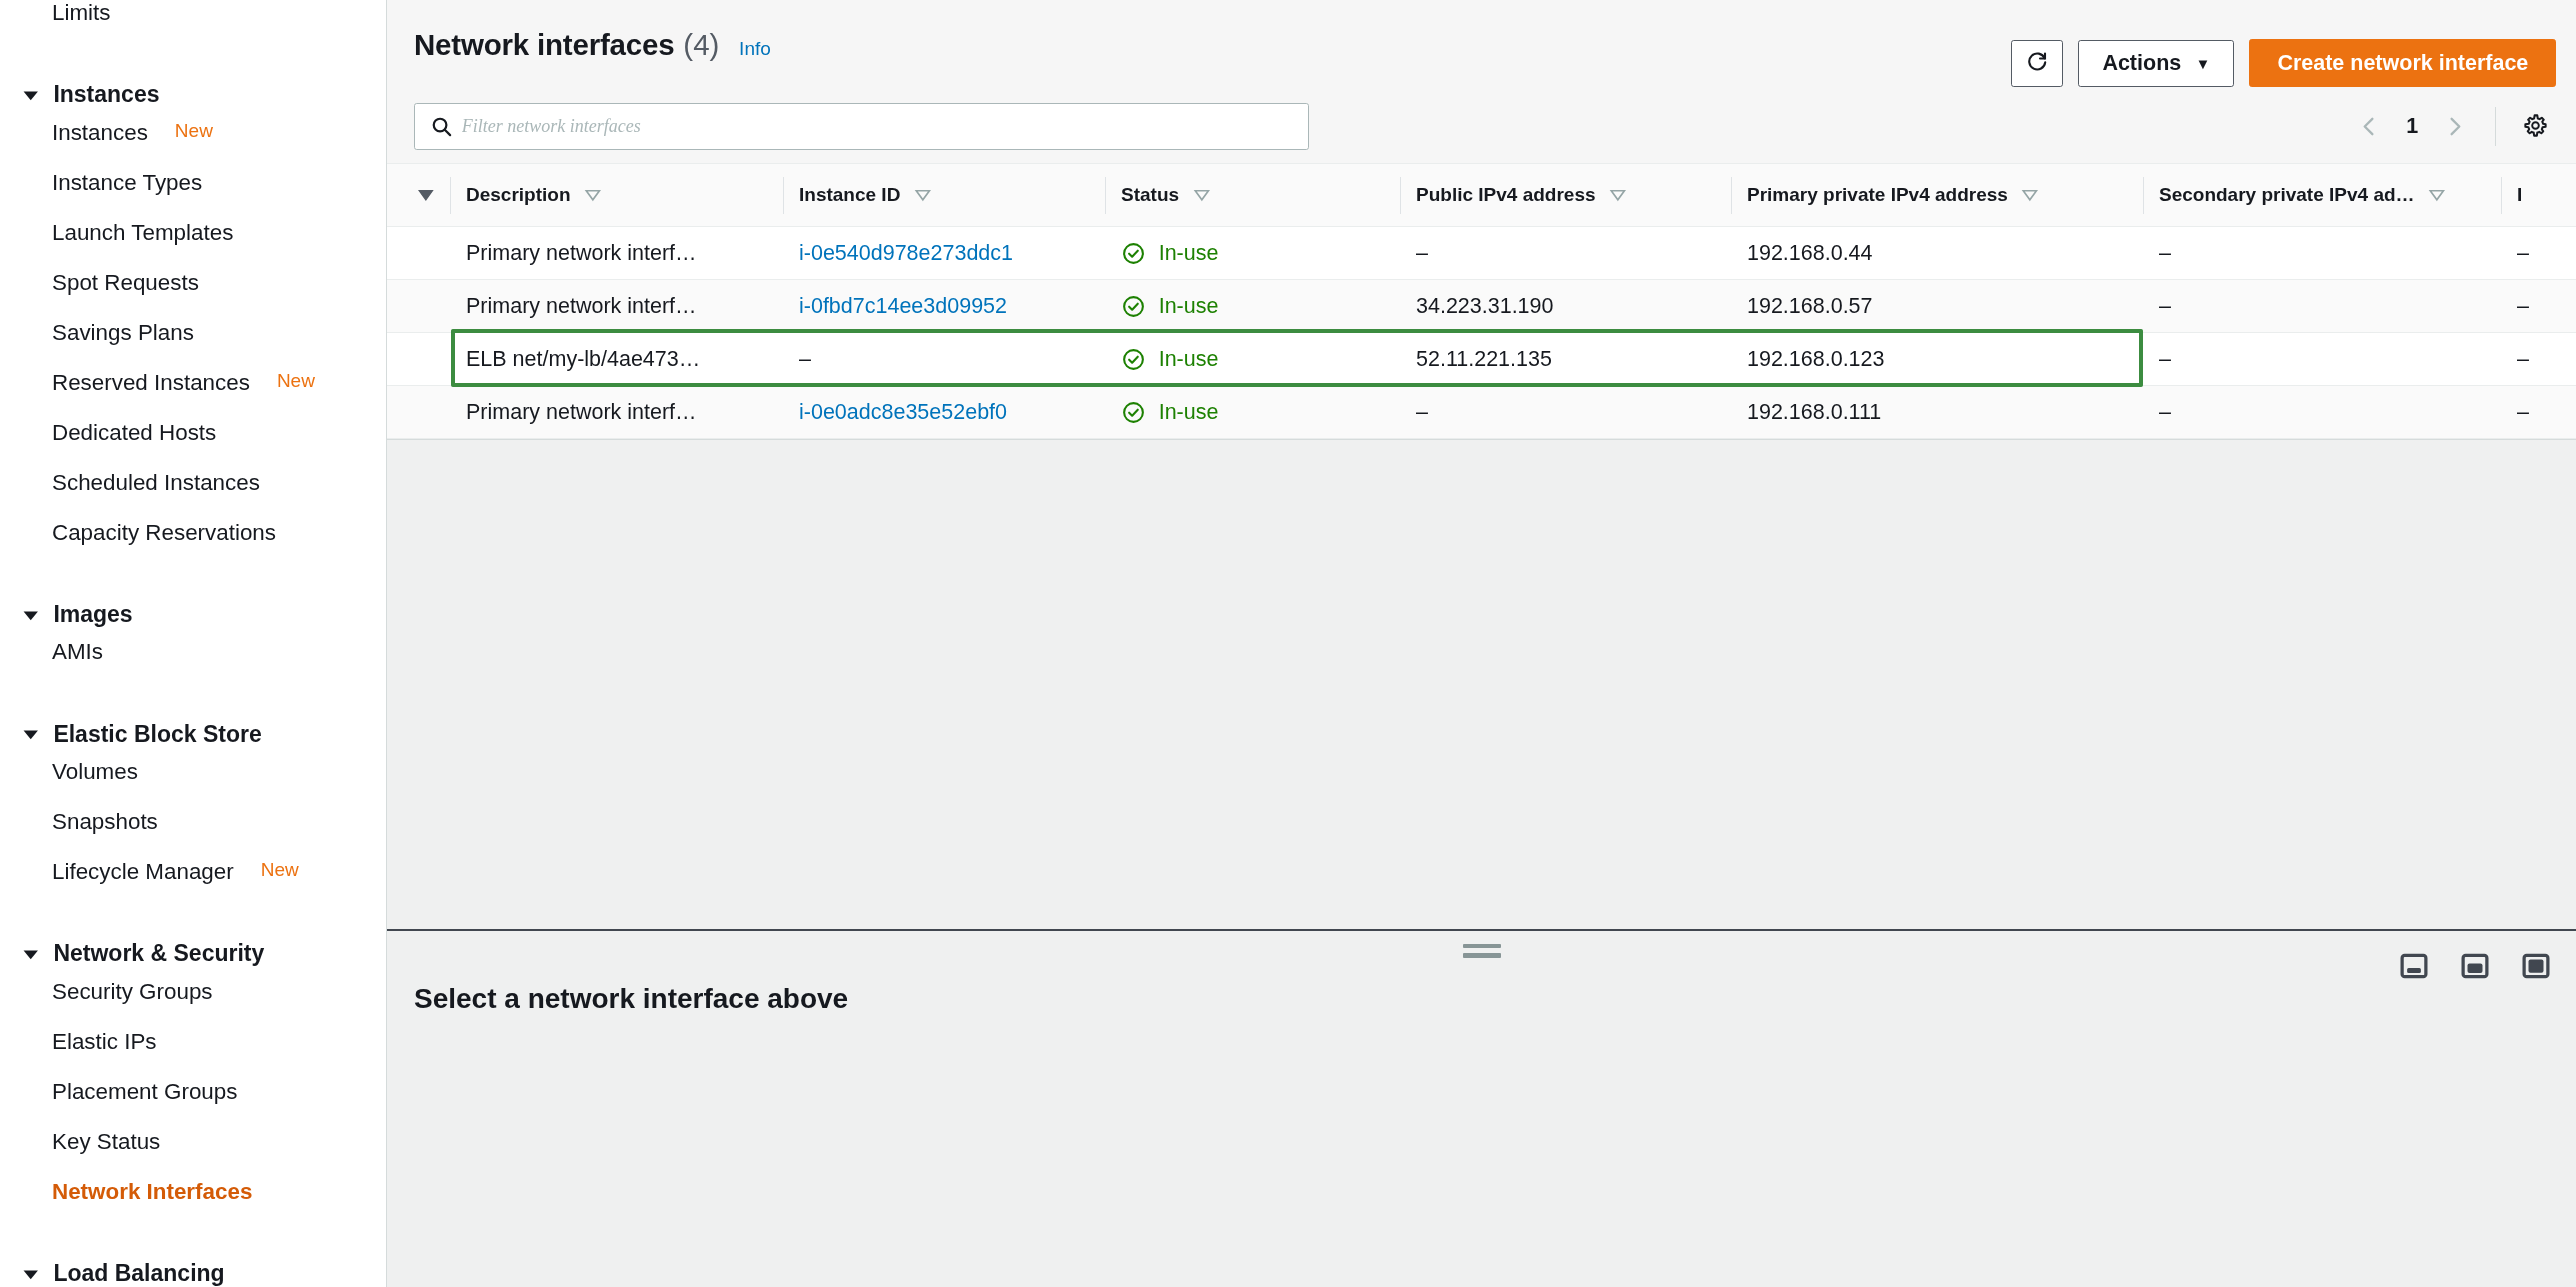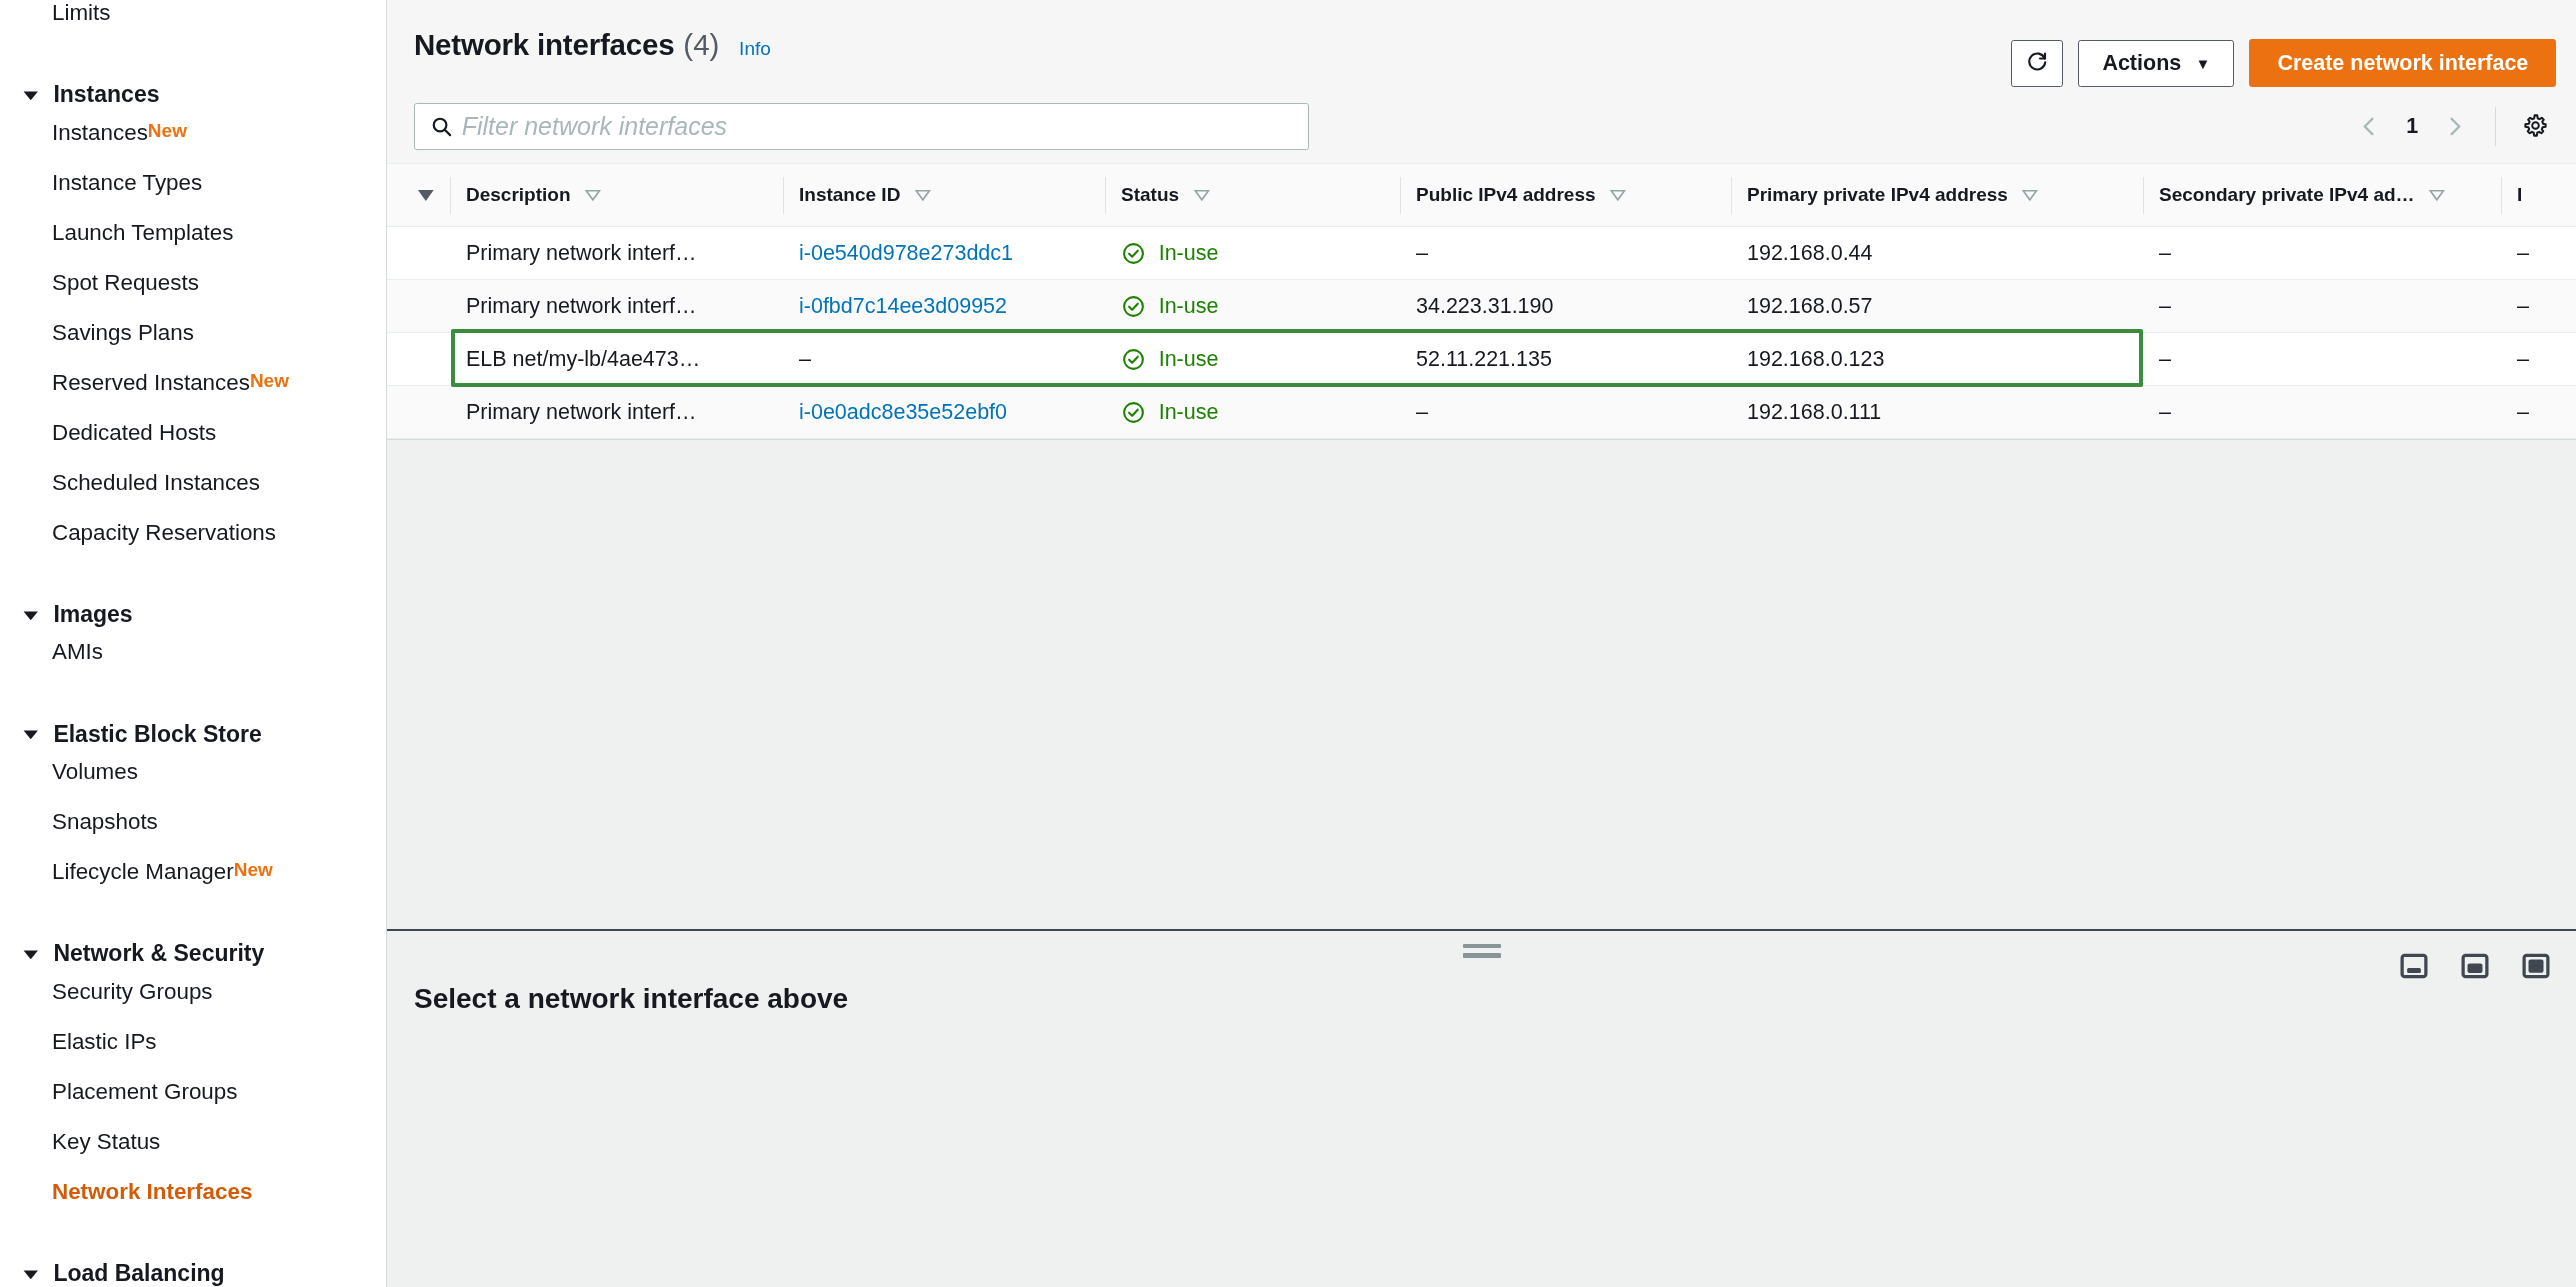--- a/index.html
+++ b/index.html
@@ -37,22 +37,22 @@
   .nav-group .caret svg { display:block; }
   .nav-item {
     display: flex; 
     padding-left: 52px;
     height: 50px;
     font-size: 22.4px; color: #16191f;
     cursor: pointer; white-space: nowrap;
   }
   .nav-item.selected { color: #d45b07; font-weight: bold; }
   .badge-new {
-    color: #ec7211; font-weight: bold; font-size: 19px;
-    margin-left: 0;
+    color: #ec7211; font-weight: normal; font-size: 19px;
+    margin-left: 27px;
   }
   .nav-spacer { height: 19.7px; }
 
   
   .main {
     flex: 1; height: 1287px;
     background: #f6f6f6;
     position: relative;
     display: flex; flex-direction: column;
     overflow: hidden;
@@ -98,22 +98,22 @@
   .search-box {
     width: 895px; height: 47px;
     border: 0.9px solid #aab7b8; border-radius: 2.7px;
     background: #ffffff;
     display: flex; align-items: center;
     padding: 0 12.5px;
   }
   .search-box .mag { flex: 0 0 27px; display:flex; align-items:center; justify-content:center; }
   .search-input {
     border: none; outline: none; flex: 1;
-    font-size: 25px; color: #6d28d9;
-    font-family: Liberation Sans, sans-serif;
+    font-size: 18px; color: #6d28d9;
+    font-family: Liberation Serif, serif;
     background: transparent;
     padding-left: 7.2px;
   }
   .search-input::placeholder { color: #aab7b8; font-style: italic; }
   .pager { margin-left: auto; display: flex; align-items: center; gap: 3.6px; }
   .pager-arrow {
     width: 41px; height: 41px; display:flex; align-items:center; justify-content:center;
     cursor: pointer;
   }
   .pager-num { font-size: 21.5px; font-weight: bold; color: #16191f; padding: 0 12.5px; cursor: pointer; }

